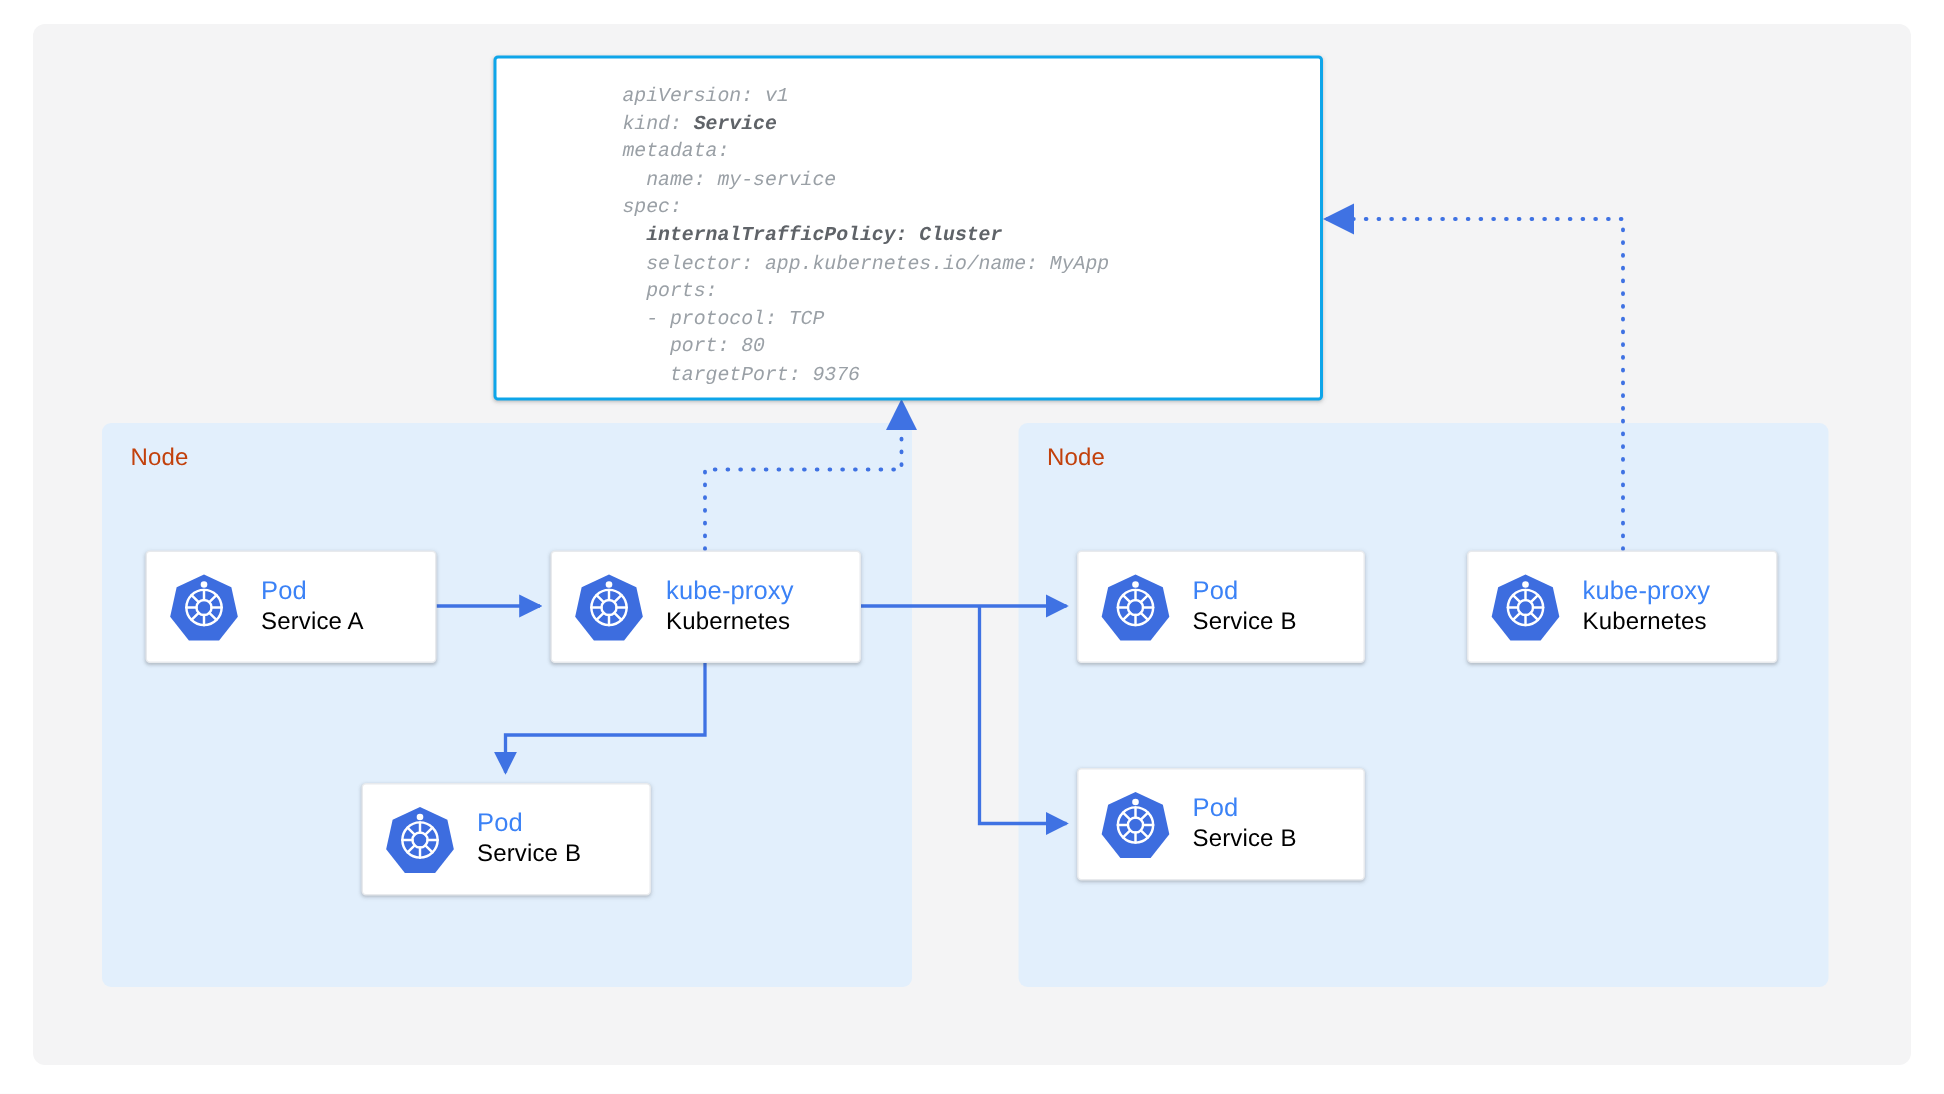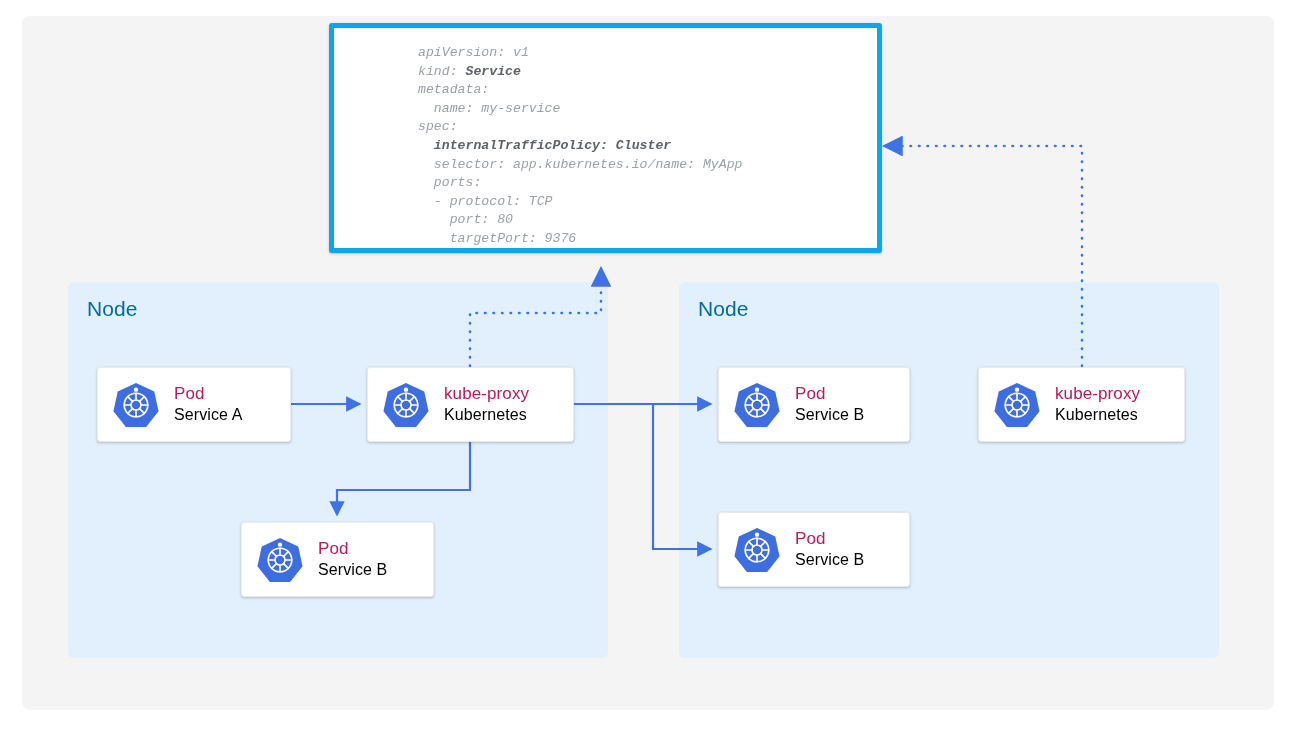--- a/index.html
+++ b/index.html
@@ -34,22 +34,22 @@
     height: 729px;
     pointer-events: none;
   }
   .node-region {
     position: absolute;
     background: #e2effc;
     border-radius: 6px;
   }
   .node-label {
     position: absolute;
-    font-size: 21px;
-    color: #0369a1;
+    font-size: 16px;
+    color: #c2410c;
     letter-spacing: 0.1px;
   }
   .card {
     position: absolute;
     background: #ffffff;
     border: 1px solid #e8eaed;
     border-radius: 3px;
     box-shadow: 0 1px 2px rgba(60,64,67,0.22), 0 1px 3px 1px rgba(60,64,67,0.06);
     display: flex;
     align-items: center;
@@ -64,39 +64,39 @@
   }
   .card-text {
     margin-left: 14px;
     display: flex;
     flex-direction: column;
     justify-content: center;
     line-height: 1.18;
   }
   .card-title {
     font-size: 17px;
-    color: #be185d;
+    color: #3b82f6;
     letter-spacing: 0.1px;
     white-space: nowrap;
   }
   .card-sub {
     font-size: 16px;
     color: #000000;
     letter-spacing: 0.1px;
     white-space: nowrap;
     margin-top: 2px;
   }
   .yaml-box {
     position: absolute;
     left: 329px;
-    top: 23px;
+    top: 37px;
     width: 553px;
     height: 230px;
     background: #ffffff;
-    border: 5px solid #0ea5e9;
+    border: 2px solid #0ea5e9;
     border-radius: 3px;
     box-shadow: 0 1px 2px rgba(60,64,67,0.22), 0 1px 3px 1px rgba(60,64,67,0.06);
     box-sizing: border-box;
     overflow: hidden;
   }
   .yaml-code {
     position: absolute;
     left: 84px;
     top: 16px;
     margin: 0;

